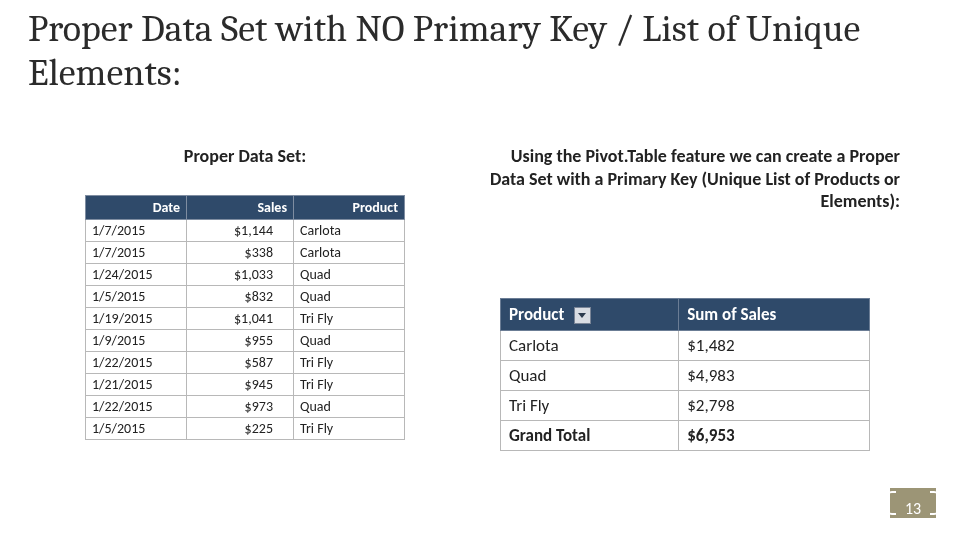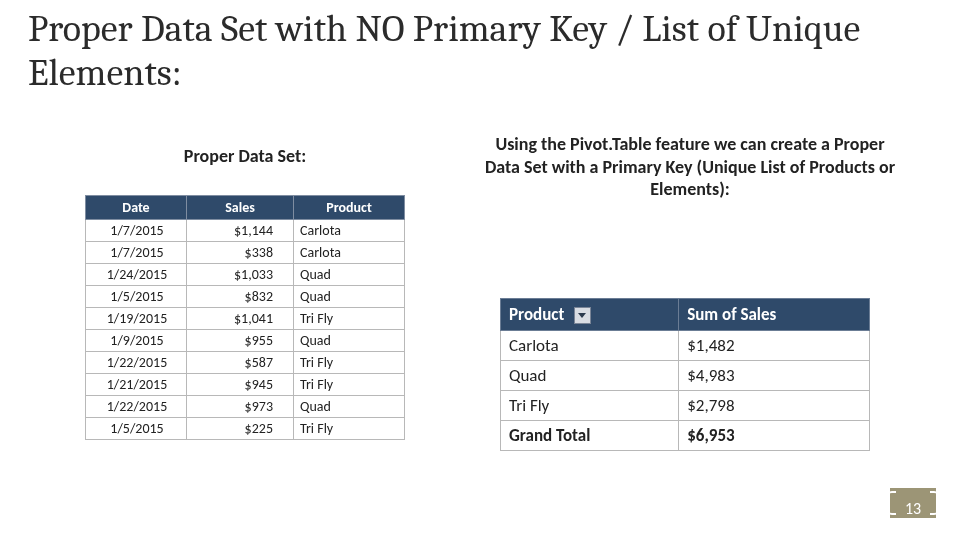--- a/index.html
+++ b/index.html
@@ -1,24 +1,24 @@
 <!DOCTYPE html>
 <html><head>
 <meta charset="utf-8">
 <style>
 html,body{margin:0;padding:0;width:960px;height:540px;background:#fff;font-family:"Calibri","Segoe UI",Arial,sans-serif;color:#222;}
 .slide{position:relative;width:960px;height:540px;}
 .title{position:absolute;left:28px;top:8px;right:24px;font-family:"Cambria","Georgia",serif;font-size:38px;font-weight:400;color:#2b2b2b;line-height:1.15;}
 .sub-left{position:absolute;left:85px;top:145px;width:320px;text-align:center;font-weight:700;font-size:18px;}
-.sub-right{position:absolute;left:480px;top:133px;width:420px;text-align:center;font-weight:700;font-size:18px;line-height:1.25;}
+.sub-right{position:absolute;left:480px;top:145px;width:420px;text-align:right;font-weight:700;font-size:18px;line-height:1.25;}
 table{border-collapse:collapse;font-size:14px;}
 .tbl-data{position:absolute;left:85px;top:195px;width:320px;background:#fff;}
-.tbl-data th{background:#2f4a6a;color:#fff;text-align:center;font-weight:700;padding:3px 6px;border:1px solid #7f8da1;}
+.tbl-data th{background:#2f4a6a;color:#fff;text-align:right;font-weight:700;padding:3px 6px;border:1px solid #7f8da1;}
 .tbl-data td{border:1px solid #b8b8b8;padding:2px 6px;background:#fff;}
-.tbl-data td.date{text-align:center;width:90px;padding-right:4px;}
+.tbl-data td.date{text-align:left;width:90px;padding-right:4px;}
 .tbl-data td.sales{text-align:right;width:80px;padding-right:20px;}
 .tbl-data td.prod{text-align:left;}
 .tbl-pivot{position:absolute;left:500px;top:298px;width:370px;font-size:17px;}
 .tbl-pivot th{background:#2f4a6a;color:#fff;text-align:left;font-weight:700;padding:5px 8px;border:1px solid #6b7d95;}
 .tbl-pivot td{border:1px solid #b8b8b8;padding:4px 8px;}
 .tbl-pivot td.val{text-align:left;}
 .tbl-pivot tr.gt td{font-weight:700;}
 .dropdown-icon{display:inline-block;width:15px;height:15px;margin-left:6px;background:#d9dde3;border:1px solid #7a8597;vertical-align:middle;position:relative;}
 .dropdown-icon:after{content:"";position:absolute;left:3px;top:5px;border-left:4px solid transparent;border-right:4px solid transparent;border-top:5px solid #2b3a4d;}
 .pagebadge{position:absolute;right:24px;bottom:22px;width:46px;height:30px;background:#9c9576;color:#fff;font-size:16px;display:flex;align-items:flex-end;justify-content:center;}

